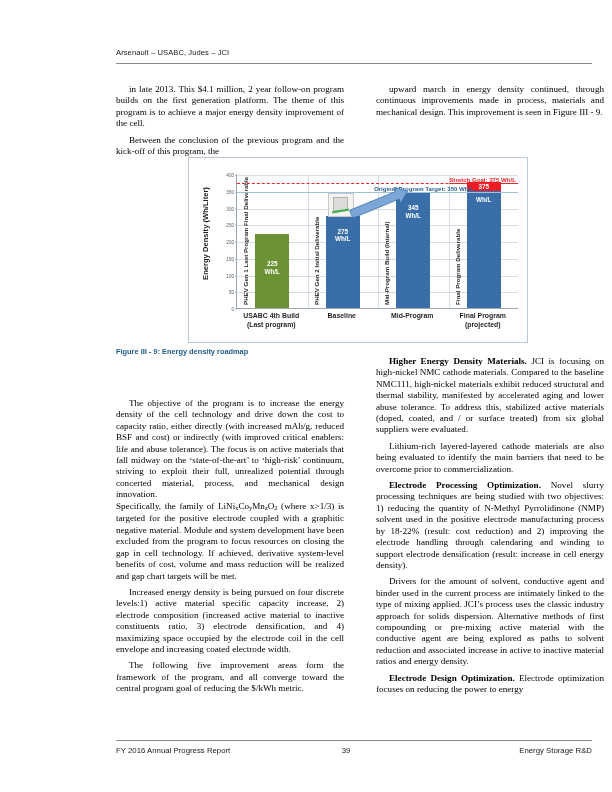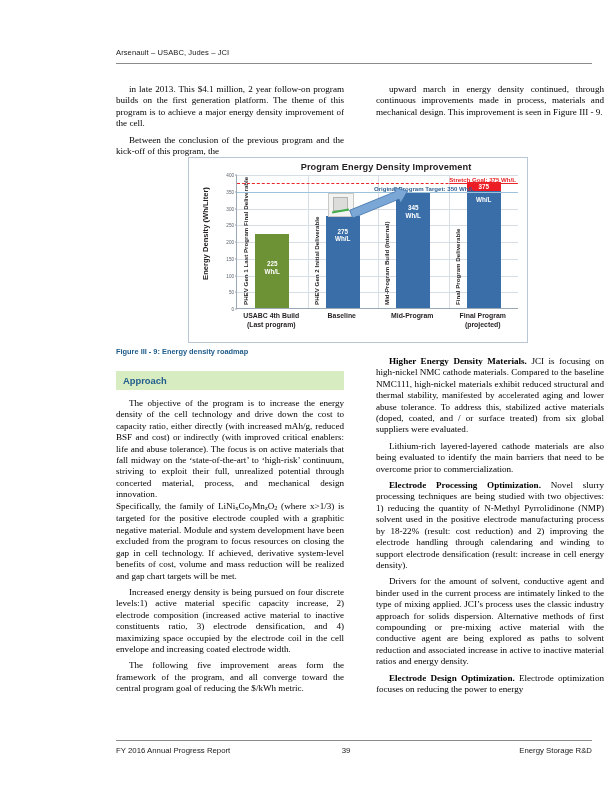--- a/index.html
+++ b/index.html
@@ -315,21 +315,20 @@
     <p>Between the conclusion of the previous program and the kick-off of this program, the</p>
   </div>
 
   <div class="col col-right" style="top:84px; height:56px;">
     <p>upward march in energy density continued, through continuous improvements made in process, materials and mechanical design. This improvement is seen in Figure III - 9.</p>
   </div>
 
   <div class="figure-wrap">
     <div class="figure-border"></div>
 
-    <div class="chart-title">Program Energy Density Improvement</div>
     <div class="ylabel">Energy Density (Wh/Liter)</div>
 
     <div class="plot" id="plot">
 
     <div class="ytick" style="top: 134px;">0</div>
         <div class="ytickmark" style="top: 134px;"></div>
         <div class="gridline" style="top: 117.25px;"></div>
         <div class="ytick" style="top: 117.25px;">50</div>
         <div class="ytickmark" style="top: 117.25px;"></div>
         <div class="gridline" style="top: 100.5px;"></div>
@@ -409,23 +408,20 @@
         </div>
         <div class="xcat" style="left: 259.5px; top: 155px; width: 70.5px;">
           <div>Final Program</div>
           <div>(projected)</div>
         </div>
       </div>
   </div>
 
   <div class="fig-caption">Figure III - 9: Energy density roadmap</div>
 
-  <div class="approach-band">
-    <span class="txt">Approach</span>
-  </div>
 
   <div class="col col-left" style="top:398px;">
     <p>The objective of the program is to increase the energy density of the cell technology and drive down the cost to capacity ratio, either directly (with increased mAh/g, reduced BSF and cost) or indirectly (with improved critical enablers: life and abuse tolerance). The focus is on active materials that fall midway on the ‘state-of-the-art’ to ‘high-risk’ continuum, striving to exploit their full, unrealized potential through concerted material, process, and mechanical design innovation.</p>
     <p class="noindent"><span>Specifically, the family of LiNi</span><sub>x</sub><span>Co</span><sub>y</sub><span>Mn</span><sub>z</sub><span>O</span><sub>2</sub><span> (where x&gt;1/3) is targeted for the positive electrode coupled with a graphitic negative material. Module and system development have been excluded from the program to focus resources on closing the gap in cell technology. If achieved, derivative system-level benefits of cost, volume and mass reduction will be realized and gap chart targets will be met.</span></p>
     <div class="para-gap"></div>
     <p>Increased energy density is being pursued on four discrete levels:1) active material specific capacity increase, 2) electrode composition (increased active material to inactive constituents ratio, 3) electrode densification, and 4) maximizing space occupied by the electrode coil in the cell envelope and increasing coated electrode width.</p>
     <div class="para-gap"></div>
     <p>The following five improvement areas form the framework of the program, and all converge toward the central program goal of reducing the $/kWh metric.</p>
   </div>
 

